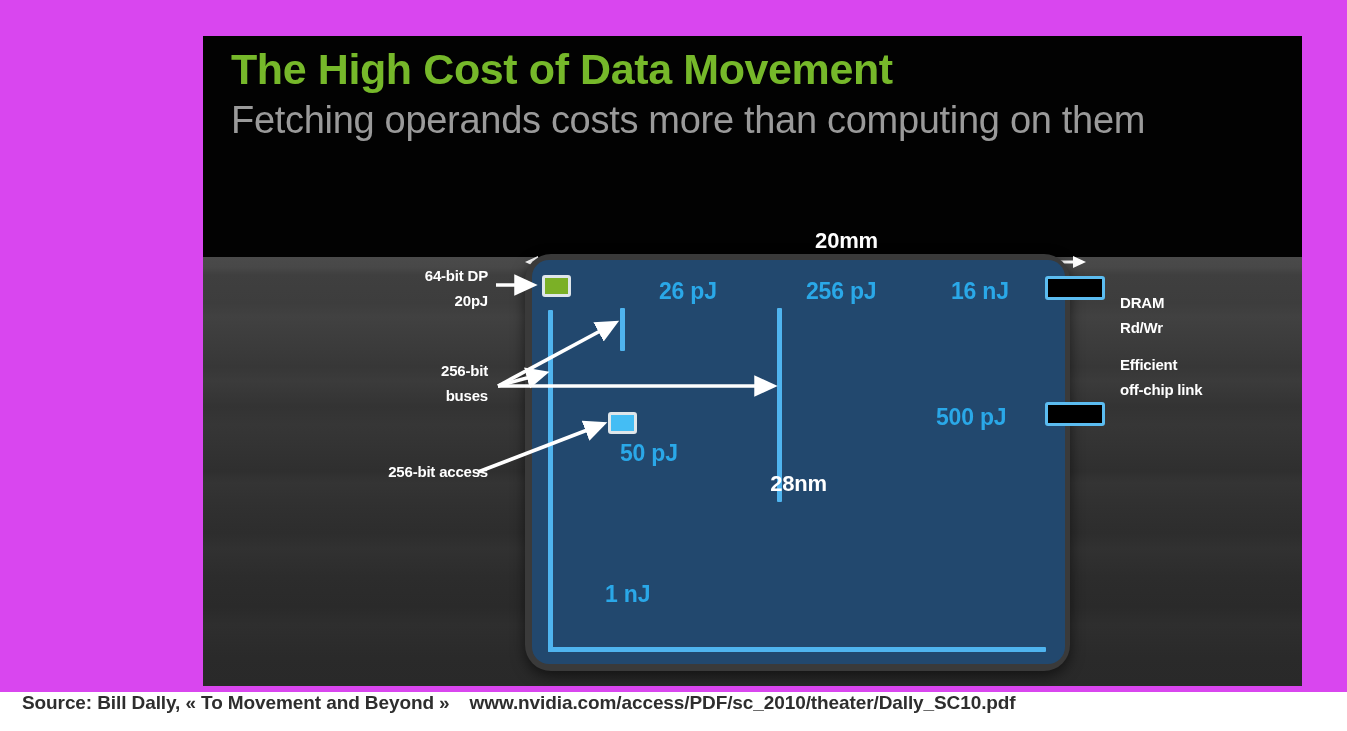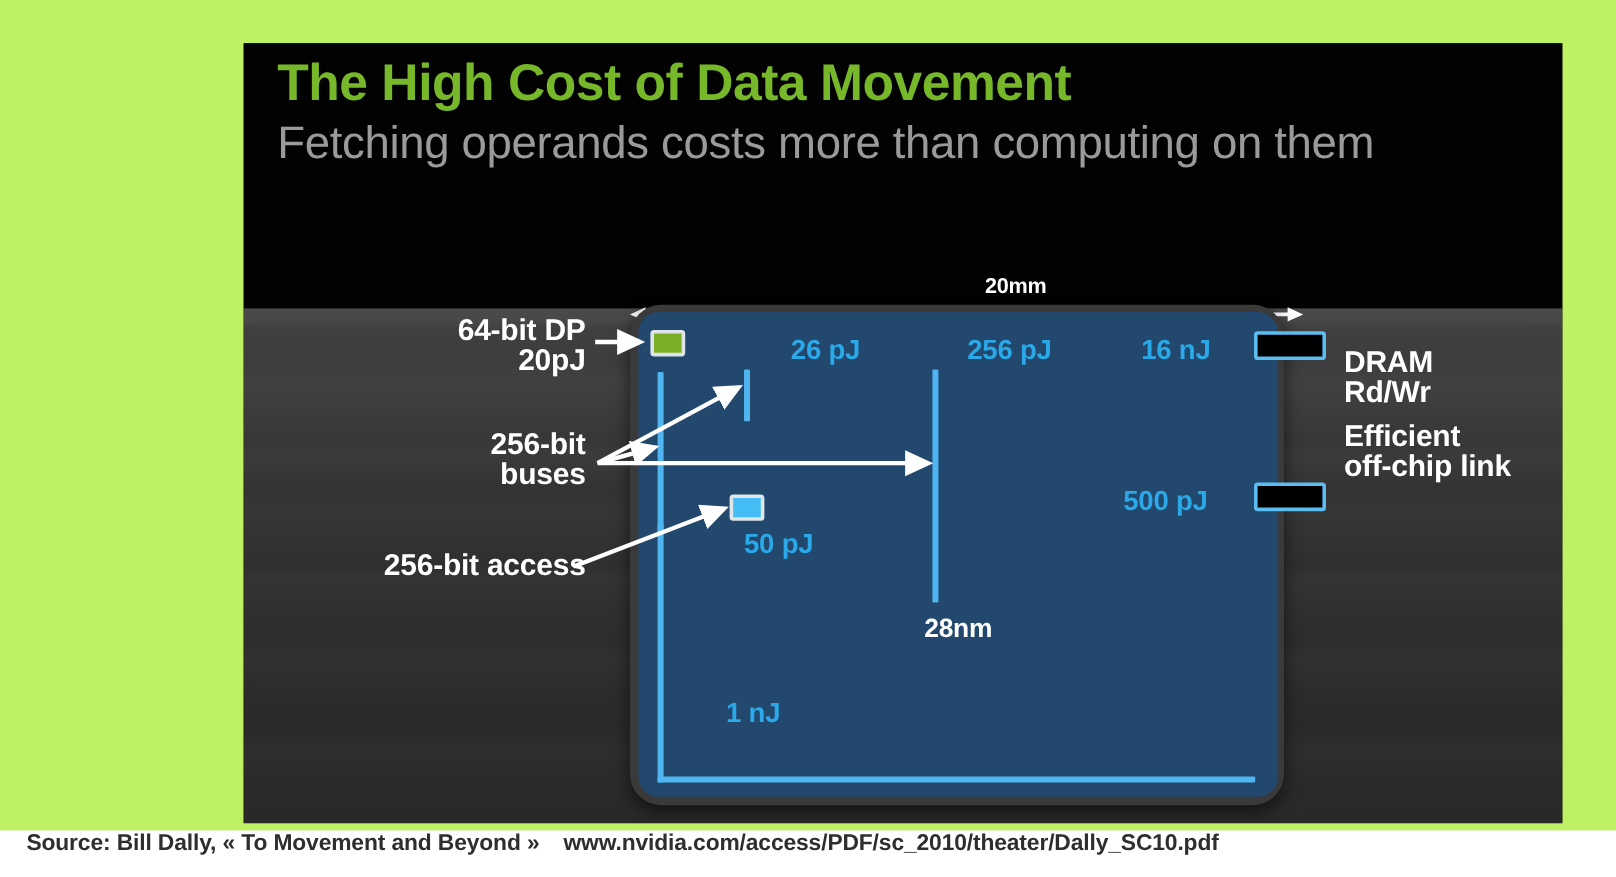--- a/index.html
+++ b/index.html
@@ -9,21 +9,21 @@
     width: 1347px;
     height: 731px;
     overflow: hidden;
     font-family: "Liberation Sans", sans-serif;
   }
 
   #page {
     position: relative;
     width: 1347px;
     height: 692px;
-    background: #bef264;
+    background: #d946ef;
   }
 
   
   #slide {
     position: absolute;
     left: 203px;
     top: 36px;
     width: 1099px;
     height: 650px;
     overflow: hidden;
@@ -93,21 +93,21 @@
         #292929 429px);
   }
 
   
   #dim-label {
     position: absolute;
     left: 0;
     top: 192px;
     width: 1099px;
     text-align: center;
-    font-size: 18px;
+    font-size: 22px;
     font-weight: bold;
     color: #ffffff;
     letter-spacing: -0.2px;
   }
   #dim-label-inner { position: relative; left: 94px; }
 
   #dim-arrow {
     position: absolute;
     left: 322px;
     top: 216px;
@@ -174,39 +174,38 @@
     background: #000000;
     border: 3px solid #5bbcf0;
     border-radius: 3px;
     box-sizing: border-box;
   }
 
   
   .callout {
     position: absolute;
     color: #ffffff;
-    font-size: 25px;
+    font-size: 15px;
     font-weight: bold;
     line-height: 25px;
     white-space: nowrap;
     letter-spacing: -0.2px;
   }
   .callout.right-al { text-align: right; }
 
   #node-label {
     position: absolute;
     left: 329px;
     top: 435px;
     width: 533px;
     text-align: center;
     font-size: 22px;
     font-weight: bold;
     color: #ffffff;
     letter-spacing: -0.2px;
-    margin-top: 40px;
   }
 
   
   #arrows {
     position: absolute;
     left: 0; top: 0;
     width: 1099px;
     height: 650px;
     pointer-events: none;
   }

